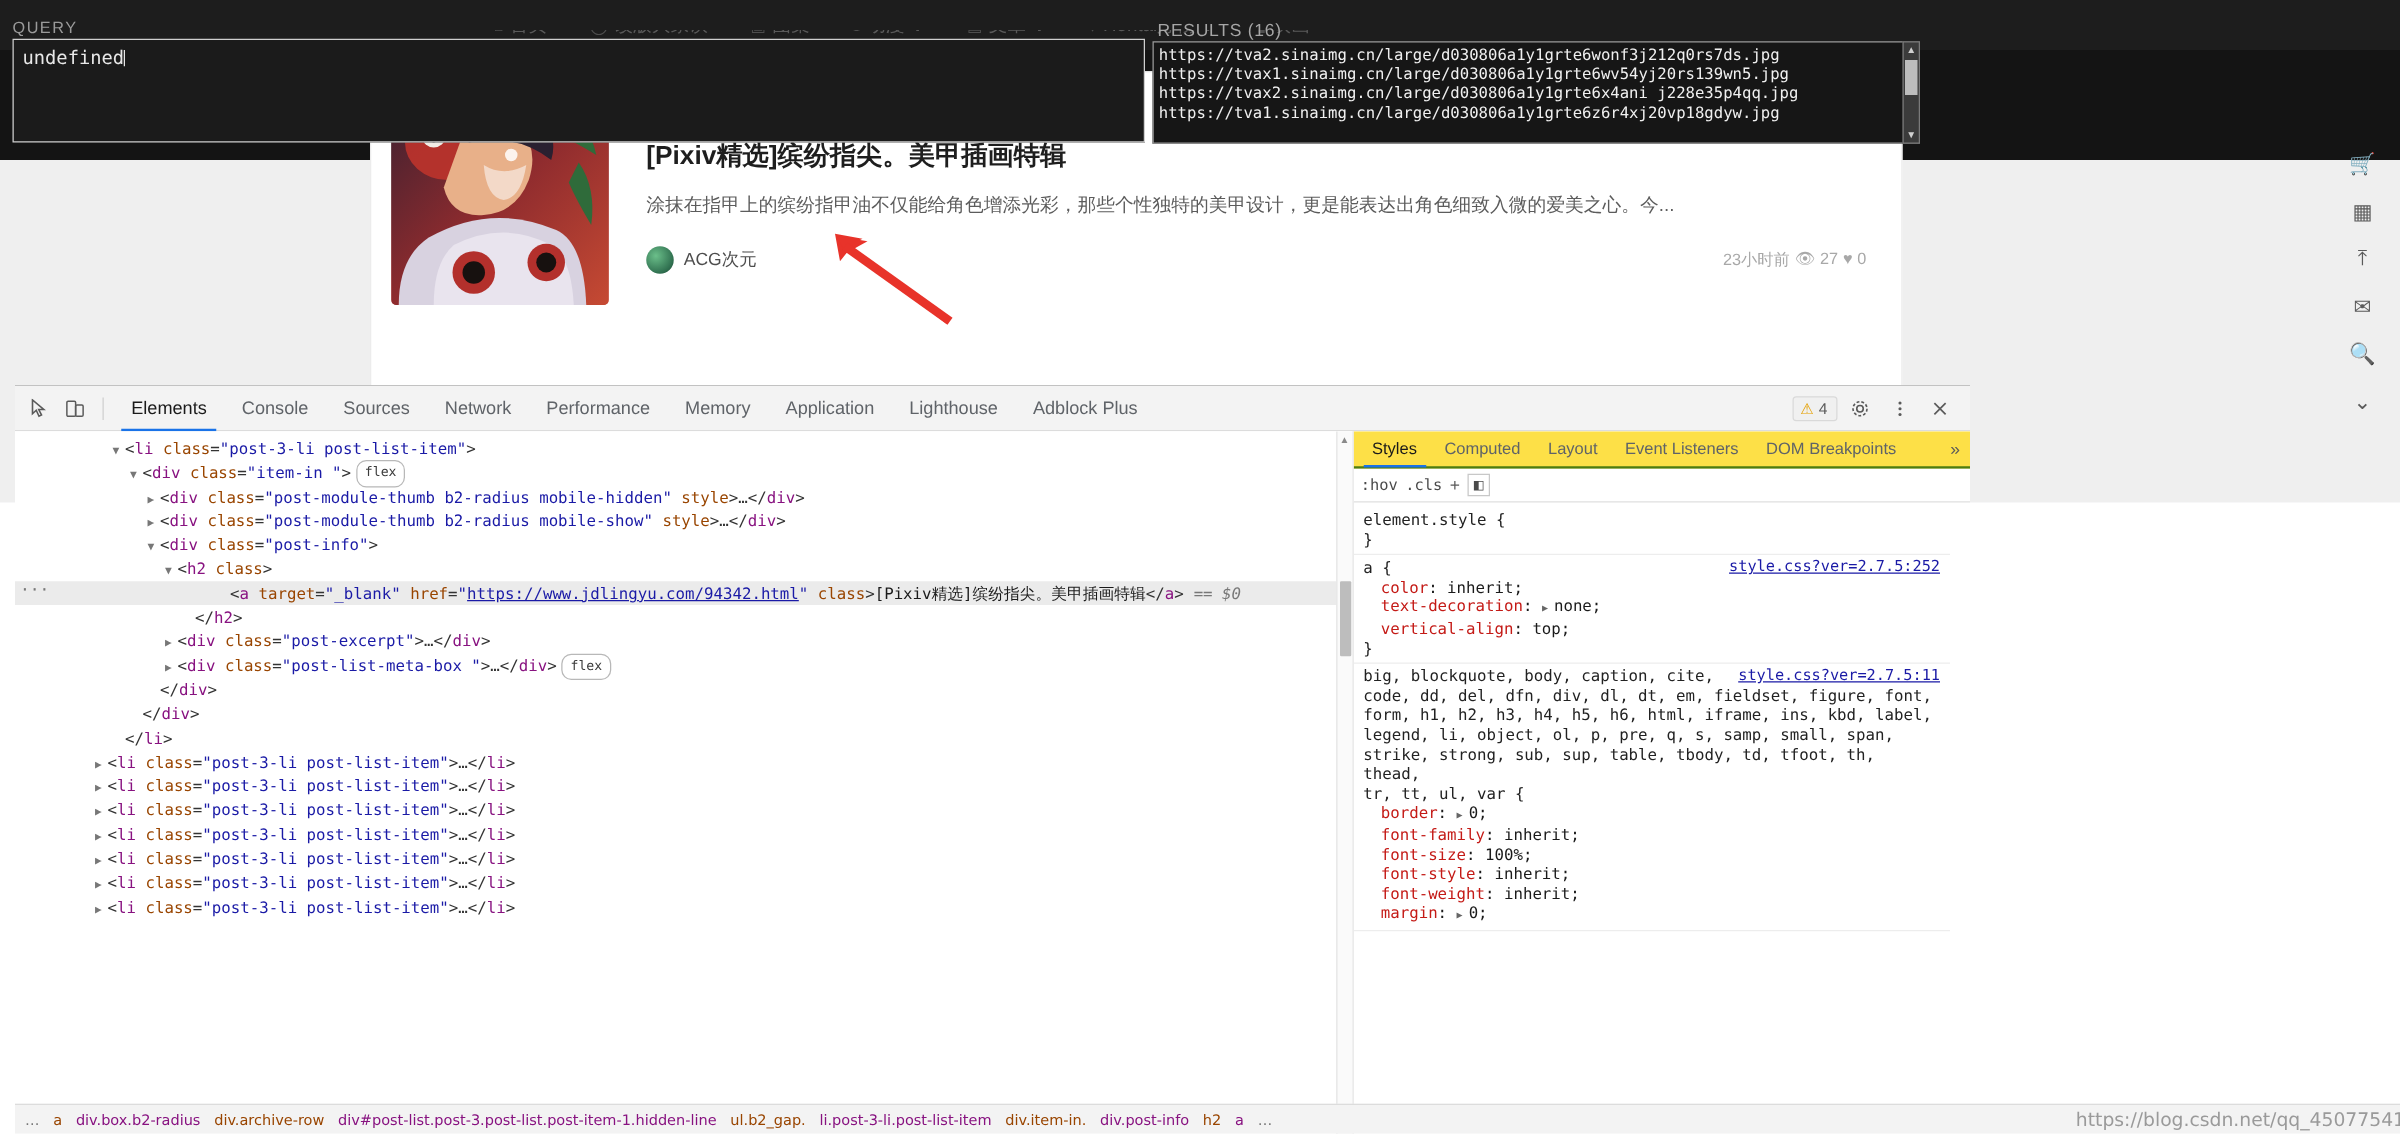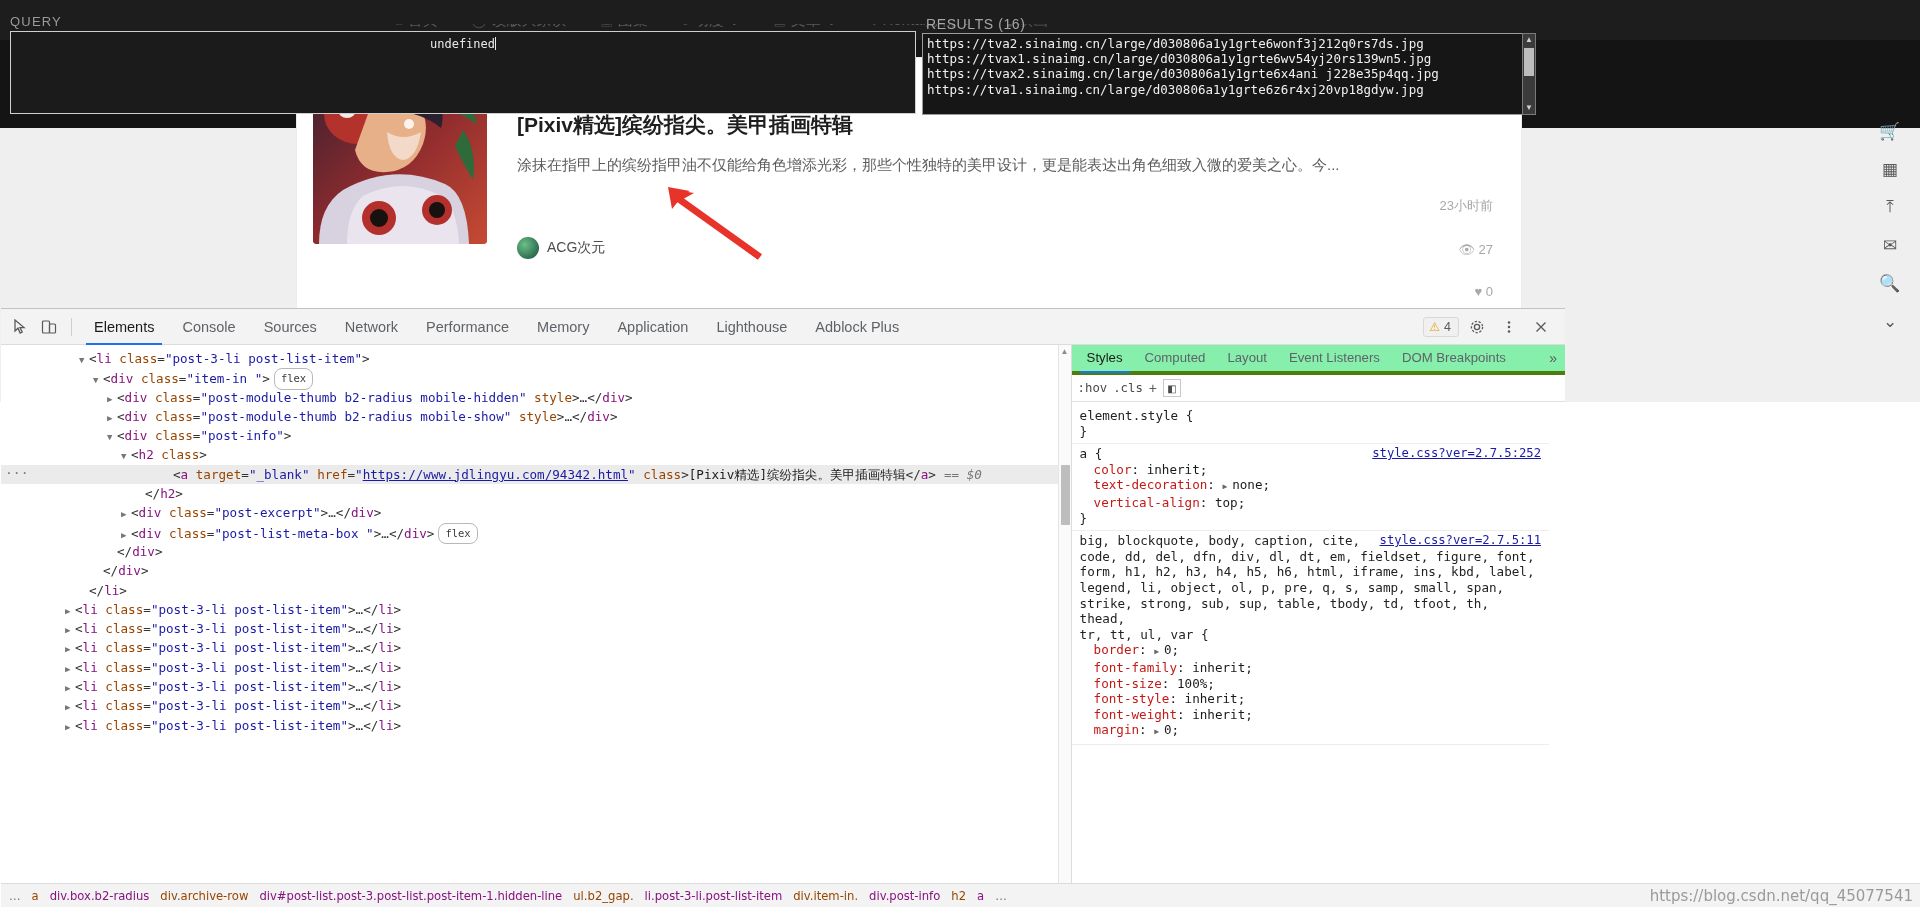--- a/index.html
+++ b/index.html
@@ -71,37 +71,36 @@
     font-size: 15px; color: #5c5c5c; line-height: 1.75; margin: 0 0 18px 0;
     max-width: 930px;
   }
   .post-meta { display: flex; align-items: center; font-size: 13px; color: #9a9a9a; }
   .avatar {
     width: 22px; height: 22px; border-radius: 50%; margin-right: 8px;
     background: radial-gradient(circle at 35% 35%, #6bbf8a, #2f6f4f 70%, #1d3f2c);
     flex: 0 0 auto;
   }
   .author-name { color: #4d4d4d; font-size: 14px; }
-  .meta-right { margin-left: auto; display: flex; align-items: flex-end; gap: 27px; flex-direction: column; }
+  .meta-right { margin-left: auto; display: flex; align-items: flex-start; gap: 4px; }
   .meta-pill { color: #a8a8a8; }
 
   
   .query-label {
     position: absolute; left: 10px; top: 14px;
     color: #9a9a9a; font-size: 13px; letter-spacing: 1.2px;
     font-family: "Liberation Sans", sans-serif;
   }
   .query-box {
     position: absolute; left: 10px; top: 31px;
     width: 906px; height: 83px;
     background: #1b1b1b; border: 1px solid #cfcfcf;
     color: #e8e8e8;
-    font-family: "DejaVu Sans Mono", monospace; font-size: 12px;
+    font-family: "DejaVu Sans Mono", monospace; font-size: 15px;
     padding: 5px 7px;
-    text-align: center;
   }
   .query-text { position: relative; display: inline-block; }
   .caret {
     display: inline-block; width: 1px; height: 13px; background: #e8e8e8;
     vertical-align: -2px; margin-left: 0px;
   }
   .results-label {
     position: absolute; left: 926px; top: 16px;
     color: #a6a6a6; font-size: 14px; letter-spacing: .6px;
   }
@@ -137,21 +136,21 @@
   .side-dock {
     position: absolute; right: 8px; top: 112px; width: 42px;
   }
   .side-ic {
     width: 40px; height: 38px; display: flex; align-items: center; justify-content: center;
     color: #5a5a5a; font-size: 17px; background: transparent;
   }
 
   
   .devtools {
-    position: absolute; left: 1px; top: 308px; width: 1564px; height: 599px;
+    position: absolute; left: 12px; top: 308px; width: 1564px; height: 599px;
     background: #ffffff; border-top: 1px solid #c2c2c2;
     font-family: "Liberation Sans", sans-serif;
   }
   .dt-toolbar {
     height: 36px; display: flex; align-items: center;
     border-bottom: 1px solid #dcdcdc; background: #f3f3f3; padding: 0 6px;
   }
   .dt-icobtn {
     width: 28px; height: 28px; display: flex; align-items: center; justify-content: center;
     color: #5a5a5a;
@@ -209,22 +208,22 @@
     border-left: 1px solid #e4e4e4;
   }
   .dom-scroll .sb-thumb {
     position: absolute; left: 2px; top: 120px; width: 9px; height: 60px; background: #bdbdbd; border-radius: 1px;
   }
   .dom-scroll .sb-ar { position: absolute; left: 2px; color: #8a8a8a; font-size: 8px; }
 
   
   .styles-pane { flex: 1 1 auto; background: #fff; position: relative; overflow: hidden; }
   .styles-tabs {
-    height: 30px; display: flex; align-items: center; border-bottom: 4px solid #4d7c0f;
-    background: #86efac; padding-left: 4px;
+    height: 30px; display: flex; align-items: center; border-bottom: 2px solid #4d7c0f;
+    background: #fde047; padding-left: 4px;
   }
   .st-tab {
     padding: 0 11px; height: 30px; line-height: 30px; font-size: 13.2px; color: #5f6368; position: relative;
     white-space: nowrap;
   }
   .st-tab.active { color: #1a1a1a; }
   .st-tab.active::after {
     content: ""; position: absolute; left: 4px; right: 4px; bottom: 0; height: 2px; background: #1a73e8;
   }
   .st-more { margin-left: auto; padding: 0 8px; color: #5a5a5a; font-size: 14px; }

